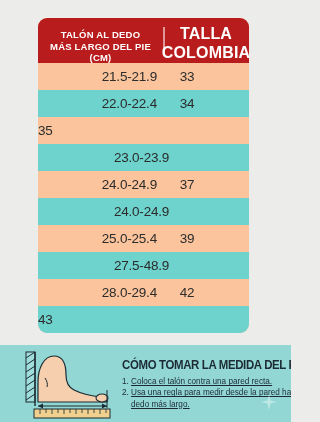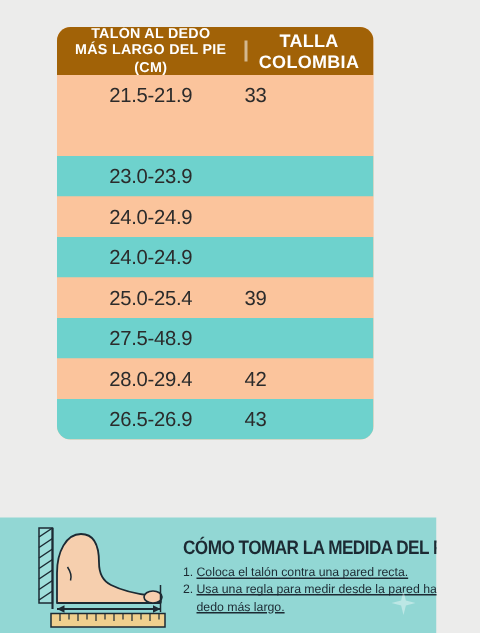--- a/index.html
+++ b/index.html
@@ -21,44 +21,44 @@
     left: 38px;
     top: 18px;
     width: 211px;
     border-radius: 9px;
     overflow: hidden;
     background: #fbc49c;
   }
 
   
   #table-header {
-    background: #a16207;
+    background: #b91c1c;
     color: #ffffff;
-    height: 32px;
-    display: flex;
-    align-items: center;
+    height: 45px;
+    display: flex;
+    align-items: flex-end;
     position: relative;
   }
   #table-header .hcol {
     display: flex;
     flex-direction: column;
     align-items: center;
     justify-content: center;
     line-height: 1.18;
     text-align: center;
   }
   #table-header .hcol.left {
     width: 125px;
     font-size: 9.5px;
     letter-spacing: .2px;
     font-weight: 600;
   }
   #table-header .hcol.right {
     width: 86px;
-    font-size: 12px;
+    font-size: 16px;
     font-weight: 700;
     letter-spacing: .2px;
   }
   #header-divider {
     position: absolute;
     left: 125px;
     top: 9px;
     bottom: 9px;
     width: 1.5px;
     background: rgba(255,255,255,.55);
@@ -71,20 +71,21 @@
     align-items: center;
     color: #2b2b2b;
   }
   .size-row.peach { background: #fbc49c; }
   .size-row.teal  { background: #6ed2cd; }
   .size-row .cell-range {
     width: 125px;
     text-align: center;
     font-size: 13.5px;
     letter-spacing: -0.2px;
+    padding-left: 41px;
   }
   .size-row .cell-size {
     width: 86px;
     text-align: left;
     font-size: 13.5px;
     letter-spacing: -0.2px;
   }
 
   
   #howto-banner {
@@ -157,44 +158,49 @@
       <span>TALLA</span>
       <span>COLOMBIA</span>
     </div>
   </div>
 
   <div id="rows-container">
       <div class="size-row peach">
         <div class="cell-range">21.5-21.9</div>
         <div class="cell-size">33</div>
       </div>
-      <div class="size-row peach">
+      <div class="size-row teal">
+        <div class="cell-range">22.0-22.4</div>
+        <div class="cell-size">34</div>
+      </div>
+      <div class="size-row peach">
+        <div class="cell-size">35</div>
       </div>
       <div class="size-row teal">
         <div class="cell-range">23.0-23.9</div>
       </div>
       <div class="size-row peach">
         <div class="cell-range">24.0-24.9</div>
+        <div class="cell-size">37</div>
       </div>
       <div class="size-row teal">
         <div class="cell-range">24.0-24.9</div>
       </div>
       <div class="size-row peach">
         <div class="cell-range">25.0-25.4</div>
         <div class="cell-size">39</div>
       </div>
       <div class="size-row teal">
         <div class="cell-range">27.5-48.9</div>
       </div>
       <div class="size-row peach">
         <div class="cell-range">28.0-29.4</div>
         <div class="cell-size">42</div>
       </div>
       <div class="size-row teal">
-        <div class="cell-range">26.5-26.9</div>
         <div class="cell-size">43</div>
       </div>
     </div>
 </div>
 
 <div id="howto-banner">
 
   <svg id="foot-illustration" viewBox="0 0 104 72">
 
     <rect x="12" y="4" width="9" height="50" fill="#9fdedb" stroke="#1c2a33" stroke-width="1"></rect>

